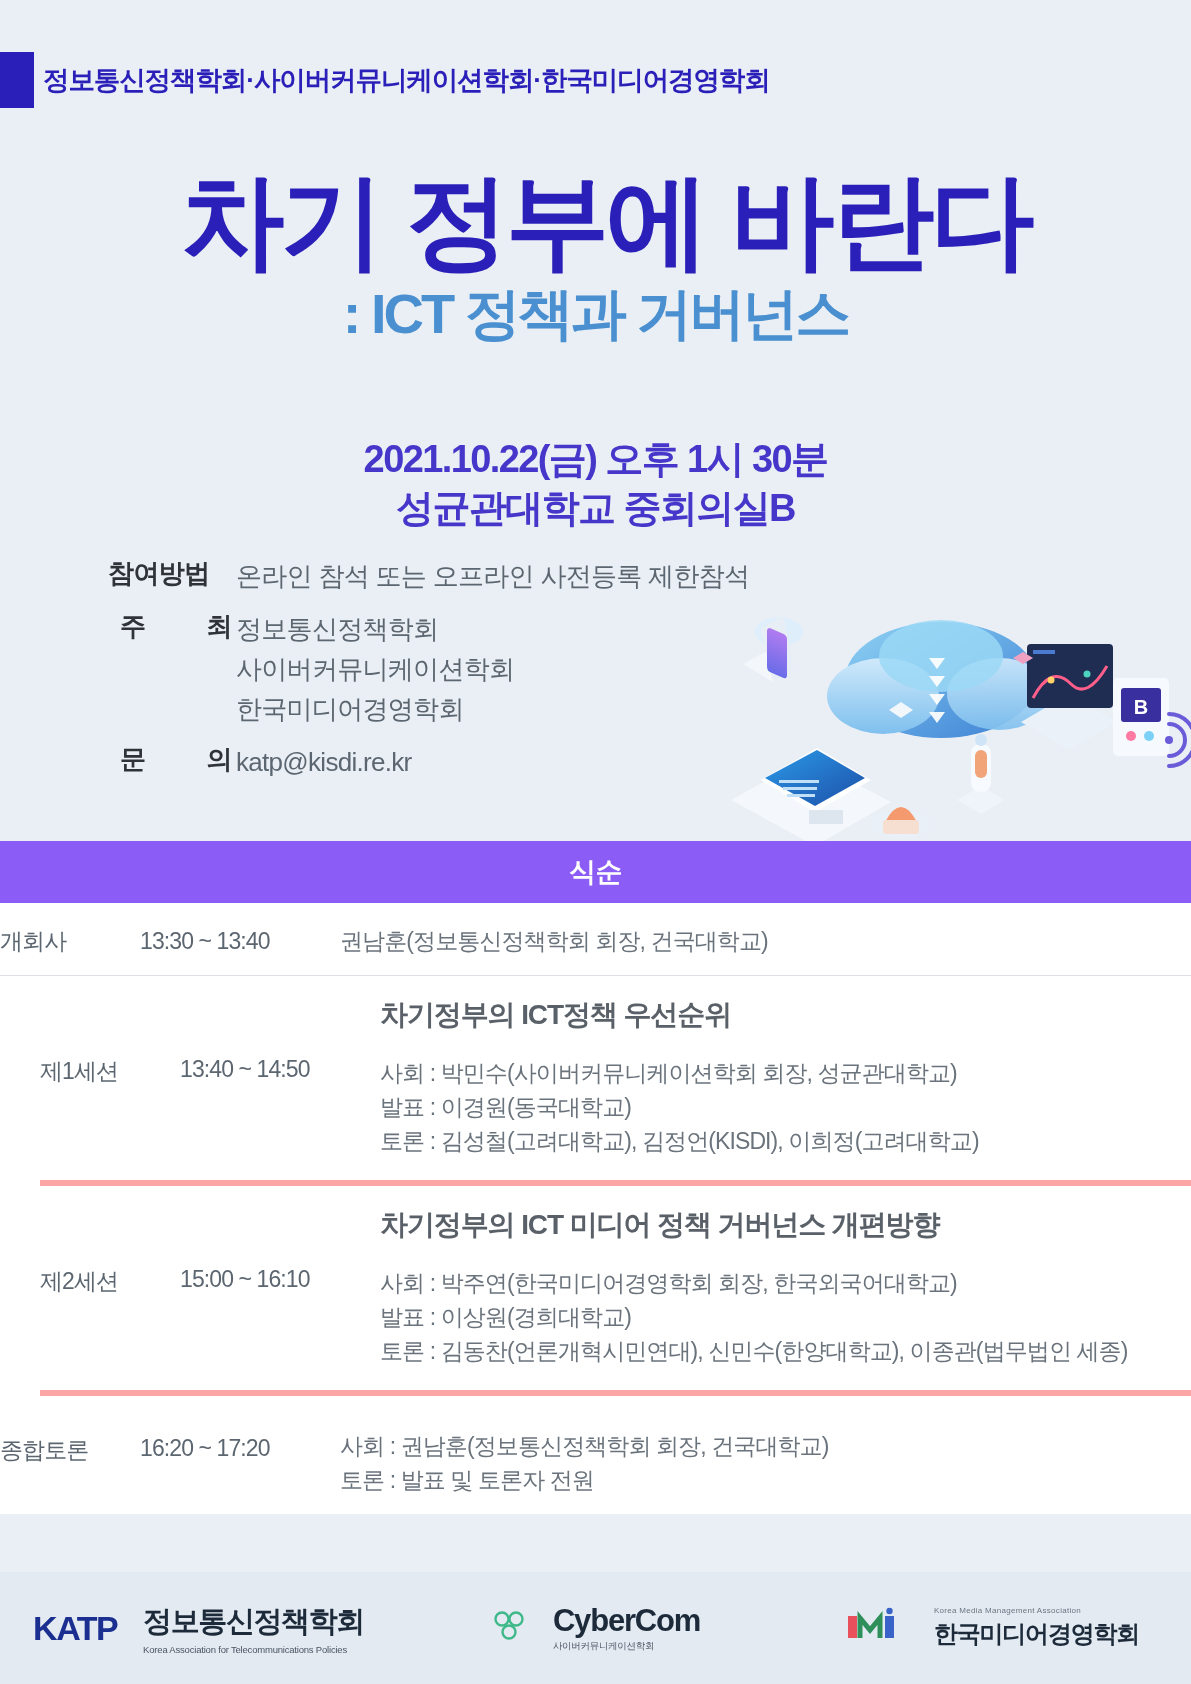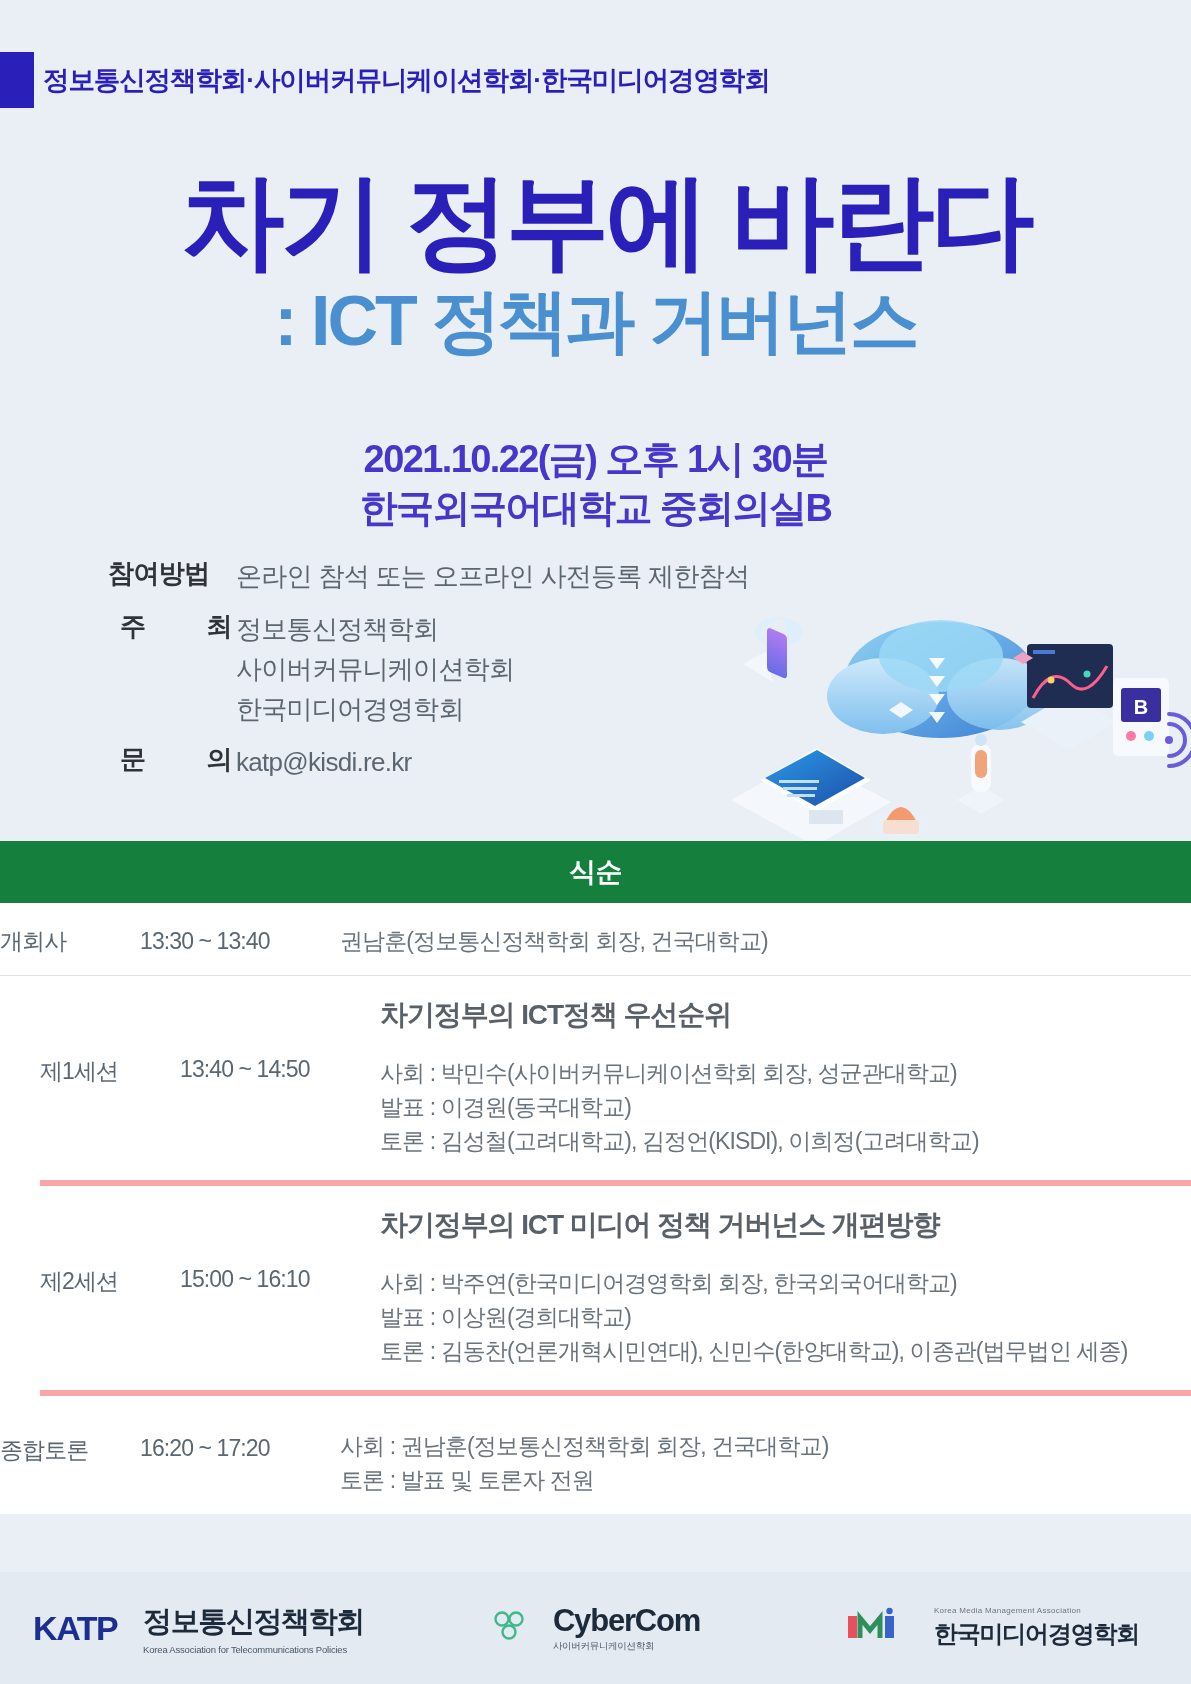--- a/index.html
+++ b/index.html
@@ -58,21 +58,21 @@
     font-size: 104px;
     font-weight: 900;
     color: #2a1fb8;
     letter-spacing: -4px;
     line-height: 1.08;
     white-space: nowrap;
     padding-left: 20px;
   }
   .title-sub {
     margin-top: 6px;
-    font-size: 70px;
+    font-size: 56px;
     font-weight: 900;
     color: #4a90d0;
     letter-spacing: -3px;
     line-height: 1.1;
     white-space: nowrap;
   }
 
   
   .datetime-block {
     position: absolute;
@@ -138,21 +138,21 @@
     pointer-events: none;
   }
 
   
   .program-bar {
     position: absolute;
     top: 841px;
     left: 0;
     width: 1191px;
     height: 62px;
-    background: #15803d;
+    background: #8b5cf6;
     display: flex;
     align-items: center;
     justify-content: center;
   }
   .program-bar-label {
     font-size: 27px;
     font-weight: 700;
     color: #ffffff;
     letter-spacing: -0.5px;
   }
@@ -293,21 +293,21 @@
     <div class="brand-text">정보통신정책학회·사이버커뮤니케이션학회·한국미디어경영학회</div>
   </div>
 
   <div class="title-block">
     <div class="title-main">차기 정부에 바란다</div>
     <div class="title-sub">: ICT 정책과 거버넌스</div>
   </div>
 
   <div class="datetime-block">
     <div class="datetime-line">2021.10.22(금) 오후 1시 30분</div>
-    <div class="datetime-line">한국외국어대학교 중회의실B</div>
+    <div class="datetime-line">성균관대학교 중회의실B</div>
   </div>
 
   <div class="hero-art">
     <svg viewBox="0 0 470 260" width="470" height="260" aria-hidden="true">
       <defs>
         <linearGradient id="cg" x1="0" y1="0" x2="1" y2="1">
           <stop offset="0%" stop-color="#8fd3f4"></stop>
           <stop offset="100%" stop-color="#3b7fd4"></stop>
         </linearGradient>
         <linearGradient id="cg2" x1="0" y1="0" x2="0" y2="1">

